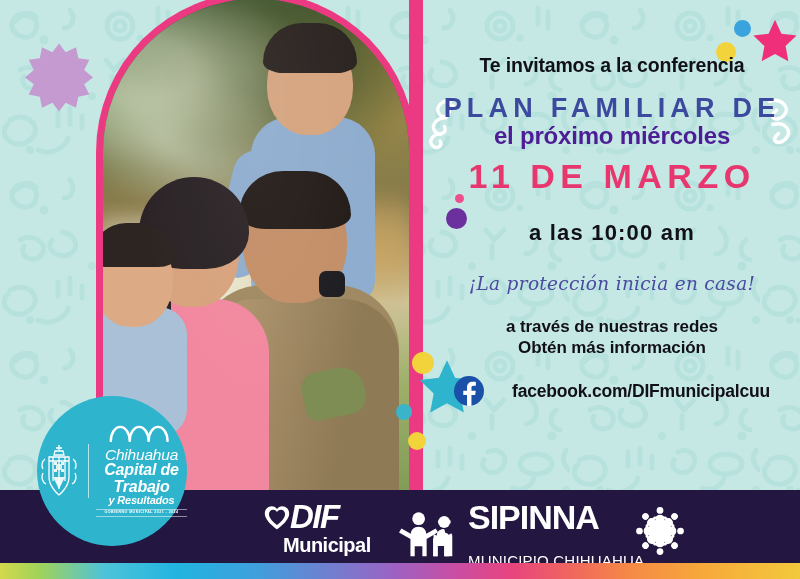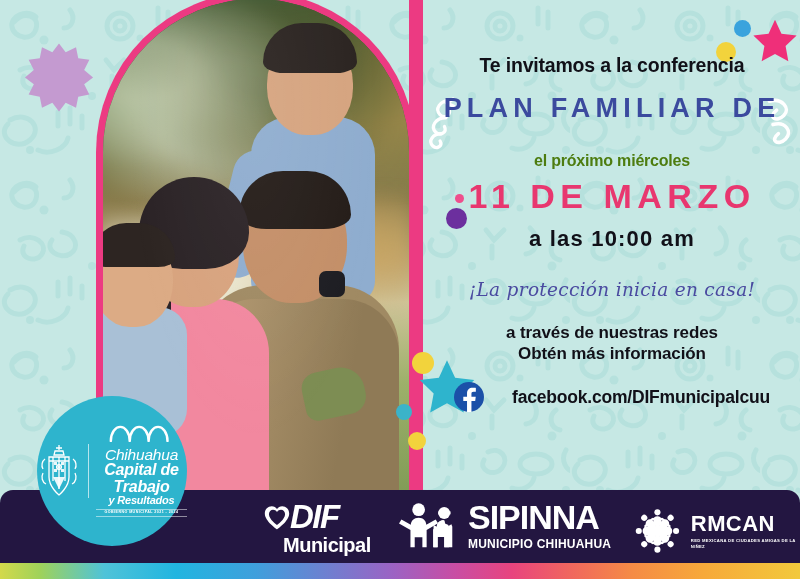--- a/index.html
+++ b/index.html
@@ -139,31 +139,30 @@
     letter-spacing: 5.2px; line-height: 1;
   }
   .t-proteccion {
     margin-top: 4px;
     font-size: 33px; color: #7b3da4;
     font-family: "DejaVu Serif", serif;
     font-style: italic; font-weight: 700;
     letter-spacing: .5px; line-height: 1.1;
   }
   .t-proximo {
-    margin-top: 30px;
-    font-size: 16px; font-weight: 700; color: #4d7c0f;
+    font-size: 24px; font-weight: 700; color: #4c1d95;
     letter-spacing: -0.2px;
   }
   .t-fecha {
     margin-top: 9px;
     font-size: 34px; font-weight: 700; color: #e8376f;
     letter-spacing: 5.5px; line-height: 1;
   }
   .t-hora {
-    margin-top: 13px;
+    margin-top: 27px;
     font-size: 22px; font-weight: 700; color: #111018;
     letter-spacing: 1.2px;
   }
   .t-slogan {
     margin-top: 27px;
     font-size: 18.5px; color: #4a4aa0;
     font-family: "DejaVu Serif", serif;
     font-style: italic;
     letter-spacing: .3px;
   }
@@ -181,21 +180,20 @@
     font-size: 17.5px; font-weight: 700; color: #111018;
     letter-spacing: -0.2px;
   }
 
   
   .footer {
     position: absolute; left: 0; bottom: 0;
     width: 800px; height: 89px;
     background: #231641;
     z-index: 10;
-    border-radius: 13px;
   }
   .footer-inner {
     position: absolute; left: 0; top: 0; width: 800px; height: 73px;
     display: flex; align-items: center;
   }
   .rainbow {
     position: absolute; left: 0; bottom: 0; width: 800px; height: 16px;
     background: linear-gradient(90deg,
       #d3d94b 0%, #9fd25a 5%, #4fc3d8 13%, #21b5e0 22%,
       #3f9fdc 32%, #6f7fd0 41%, #9b63c4 49%, #c94da3 57%,
@@ -223,21 +221,21 @@
   .dif-mark { display: flex; flex-direction: column; align-items: flex-start; }
   .dif-row1 { display: flex; align-items: center; color: #fff; }
   .dif-heart { width: 30px; height: 30px; margin-right: -2px; }
   .dif-txt { font-size: 33px; font-weight: 700; letter-spacing: -1.5px; font-style: italic; }
   .dif-sub { font-size: 20px; font-weight: 700; color: #fff; letter-spacing: -.5px; margin-top: -2px; margin-left: 21px; }
 
   .sip-logo { position: absolute; left: 398px; top: 10px; display: flex; align-items: center; gap: 10px; }
   .sip-fig { width: 60px; height: 46px; }
   .sip-text { color: #fff; line-height: 1; }
   .sip-t1 { font-size: 34px; font-weight: 700; letter-spacing: -1px; }
-  .sip-t2 { font-size: 12px; font-weight: 700; letter-spacing: .2px; margin-top: 4px; }
+  .sip-t2 { font-size: 15px; font-weight: 400; letter-spacing: .2px; margin-top: 19px; }
 
   .rmcan-logo { position: absolute; left: 632px; top: 13px; display: flex; align-items: center; gap: 8px; }
   .rmcan-mark { width: 56px; height: 56px; }
   .rmcan-text { color: #fff; line-height: 1; }
   .rmcan-t1 { font-size: 22px; font-weight: 700; letter-spacing: .4px; }
   .rmcan-t2 { font-size: 4.2px; font-weight: 700; letter-spacing: .3px; margin-top: 3px; line-height: 1.35; }
 </style>
 </head>
 <body>
 
@@ -411,24 +409,20 @@
             </g>
             <use href="#kid" transform="rotate(45 30 30)"></use>
             <use href="#kid" transform="rotate(90 30 30)"></use>
             <use href="#kid" transform="rotate(135 30 30)"></use>
             <use href="#kid" transform="rotate(180 30 30)"></use>
             <use href="#kid" transform="rotate(225 30 30)"></use>
             <use href="#kid" transform="rotate(270 30 30)"></use>
             <use href="#kid" transform="rotate(315 30 30)"></use>
           </g>
         </svg>
-        <div class="rmcan-text">
-          <div class="rmcan-t1">RMCAN</div>
-          <div class="rmcan-t2">RED MEXICANA DE CIUDADES AMIGAS DE LA NIÑEZ</div>
-        </div>
       </div>
 
     </div>
     <div class="rainbow"></div>
   </div>
 
   <div class="chih-circle">
     <div class="chih-inner">
       <svg class="chih-shield" viewBox="0 0 44 56" aria-hidden="true">
         <g fill="none" stroke="#ffffff" stroke-width="1.3">

